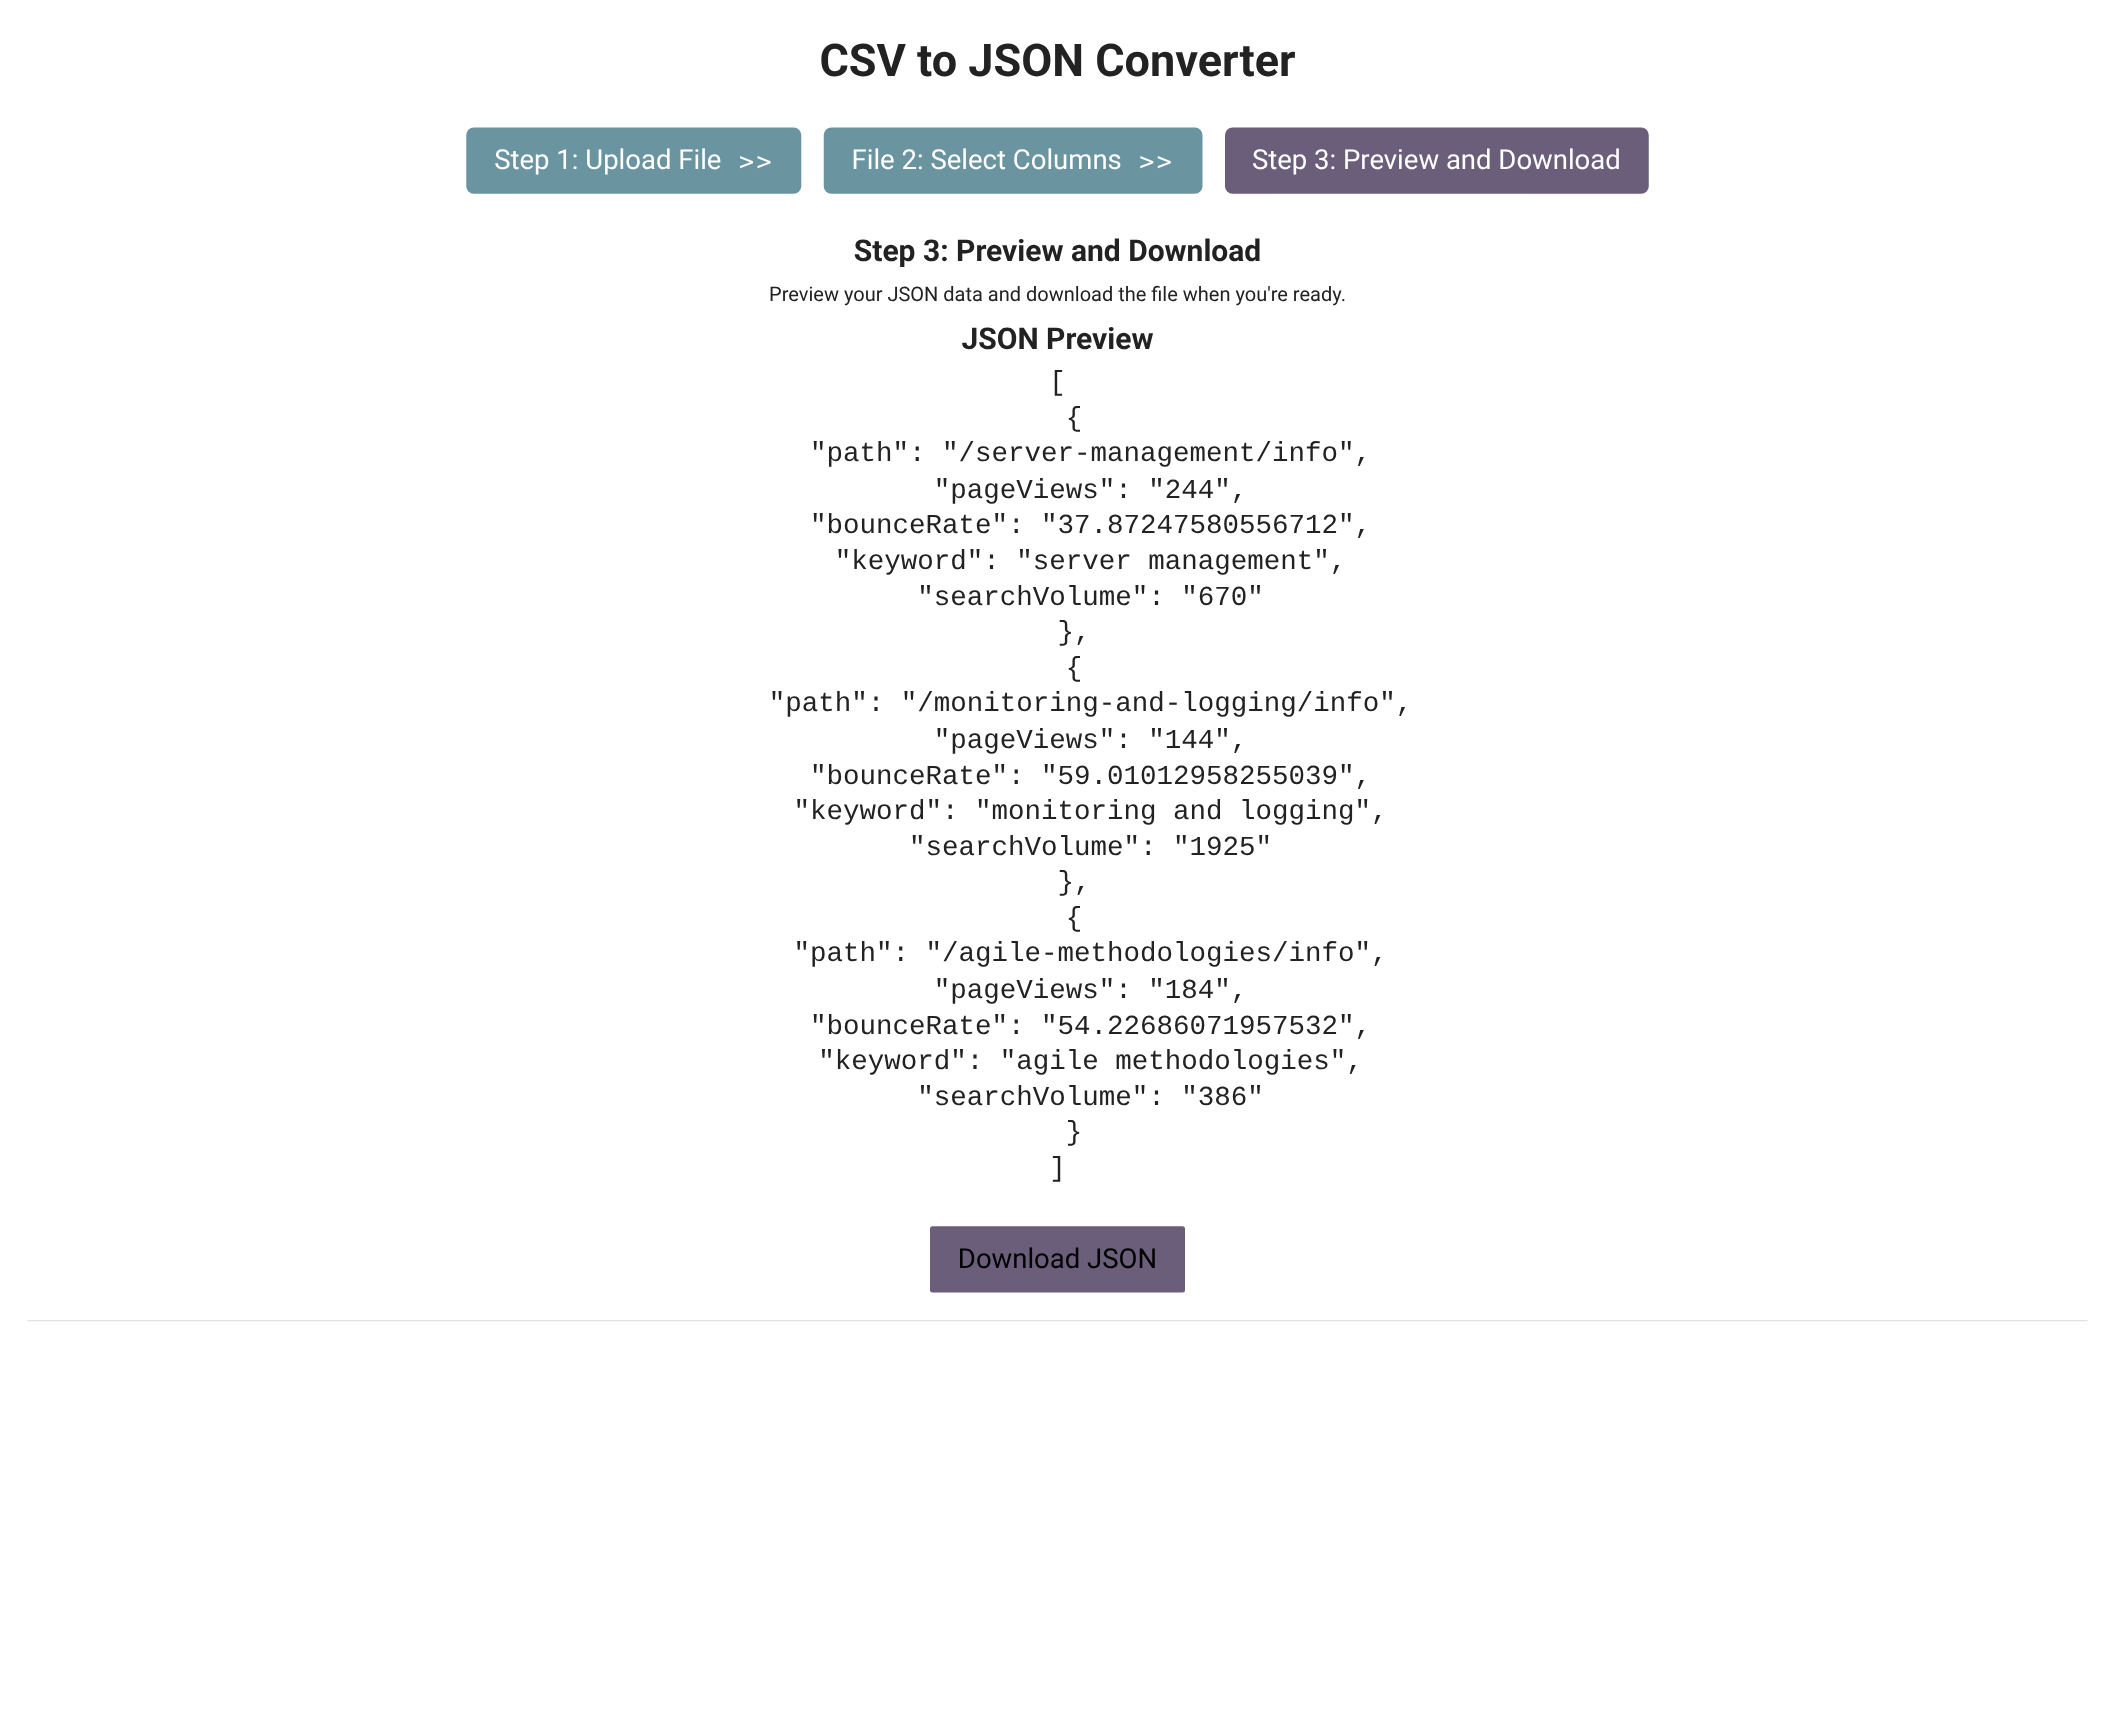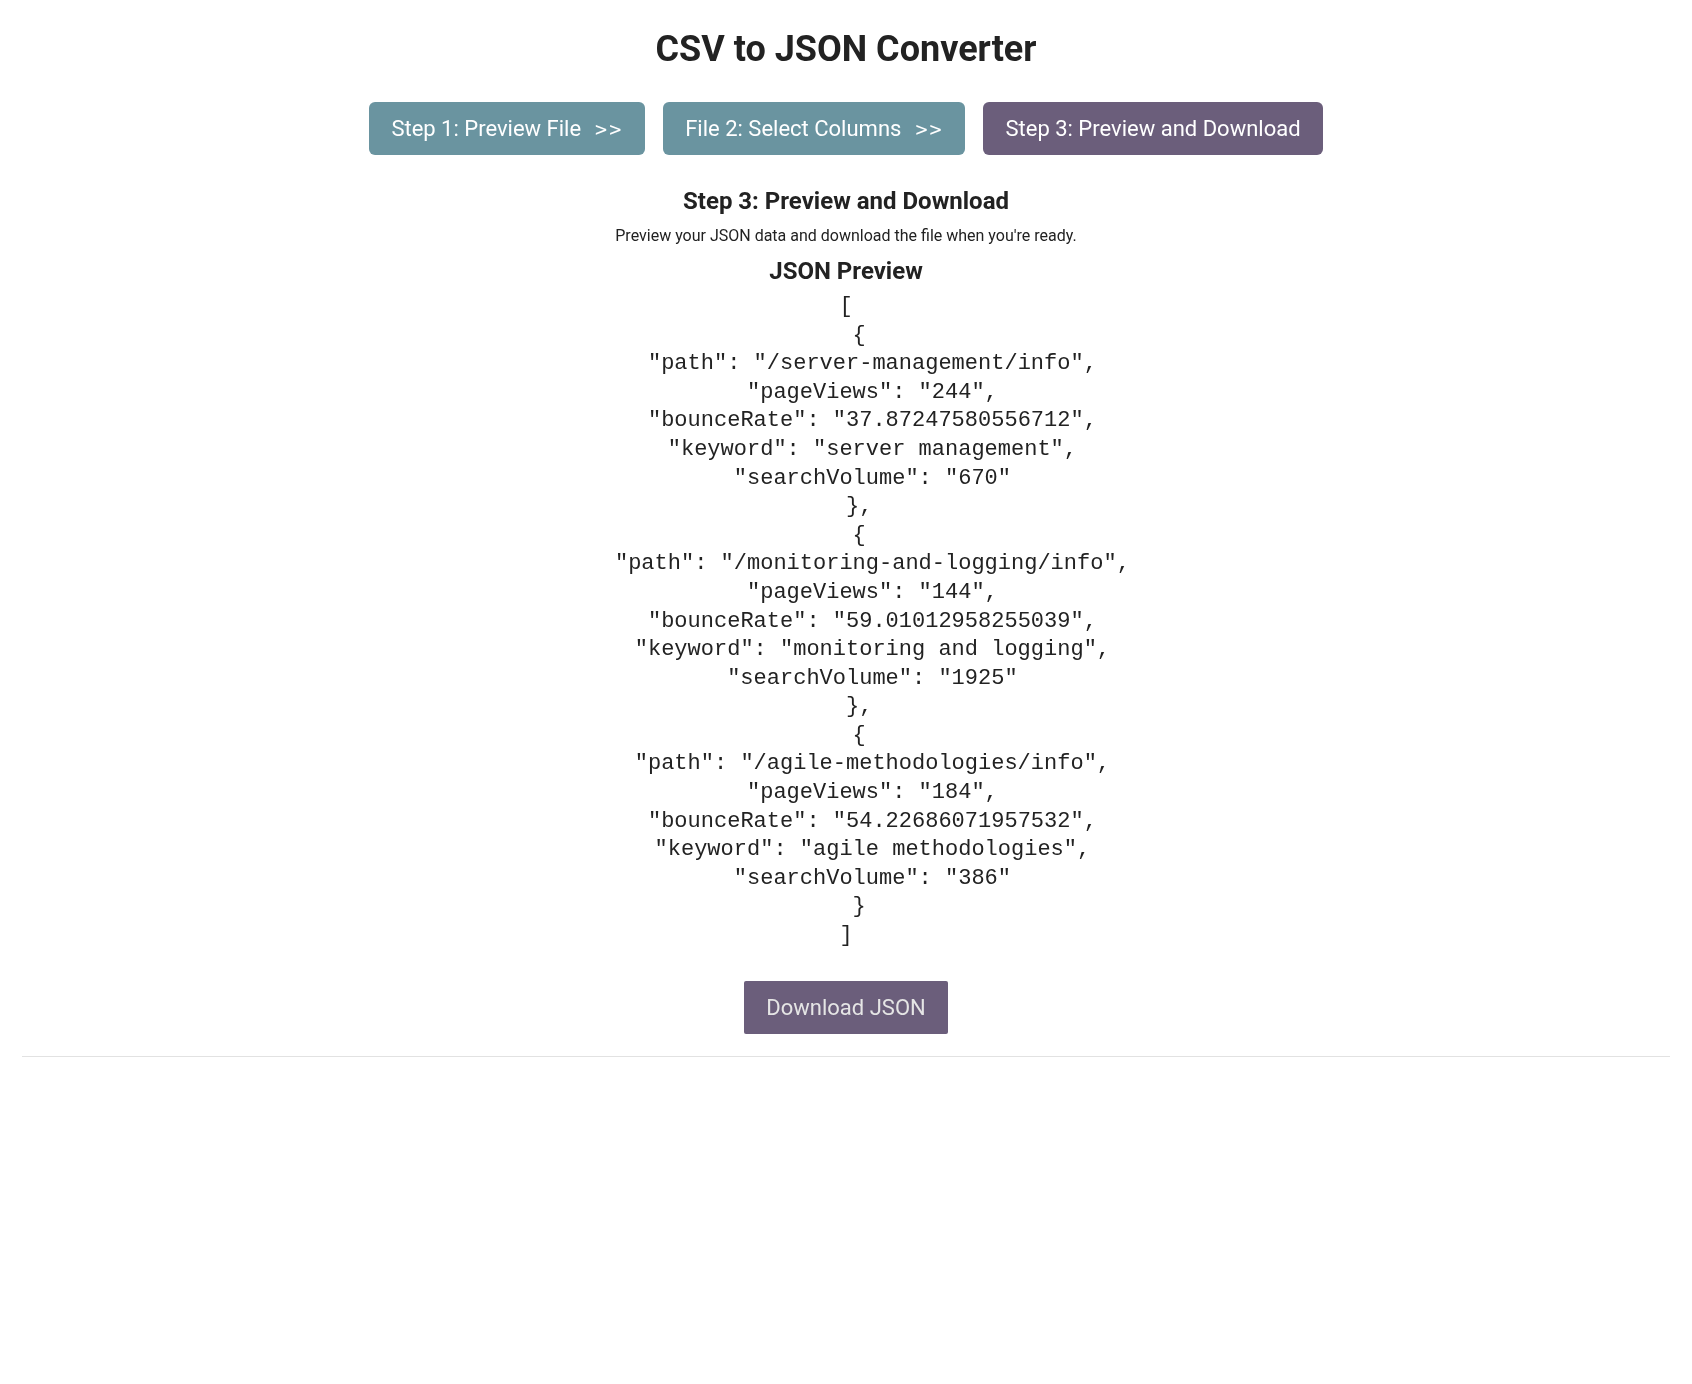--- a/index.html
+++ b/index.html
@@ -81,21 +81,21 @@
       font-size: 22px;
       line-height: 1.3;
       white-space: pre;
       color: #222;
       margin-bottom: 30px;
     }
 
     .download-btn {
       border: none;
       background: #6b5e7b;
-      color: #e5e5e5;
+      color: #000000;
       font-size: 22px;
       padding: 14px 22px;
       border-radius: 2px;
       cursor: pointer;
       font-family: inherit;
     }
 
     hr.bottom-divider {
       margin-top: 22px;
       border: none;
@@ -104,21 +104,21 @@
   </style>
 </head>
 <body>
 
 
 
 <h1 class="page-title">CSV to JSON Converter</h1>
 
 <div class="nav-steps">
   <button class="step-button inactive">
-    <span>Step 1: Preview File</span>
+    <span>Step 1: Upload File</span>
     <span class="chevrons">&gt;&gt;</span>
   </button>
 
   <button class="step-button inactive">
     <span>File 2: Select Columns</span>
     <span class="chevrons">&gt;&gt;</span>
   </button>
 
   <button class="step-button active">
     <span>Step 3: Preview and Download</span>

